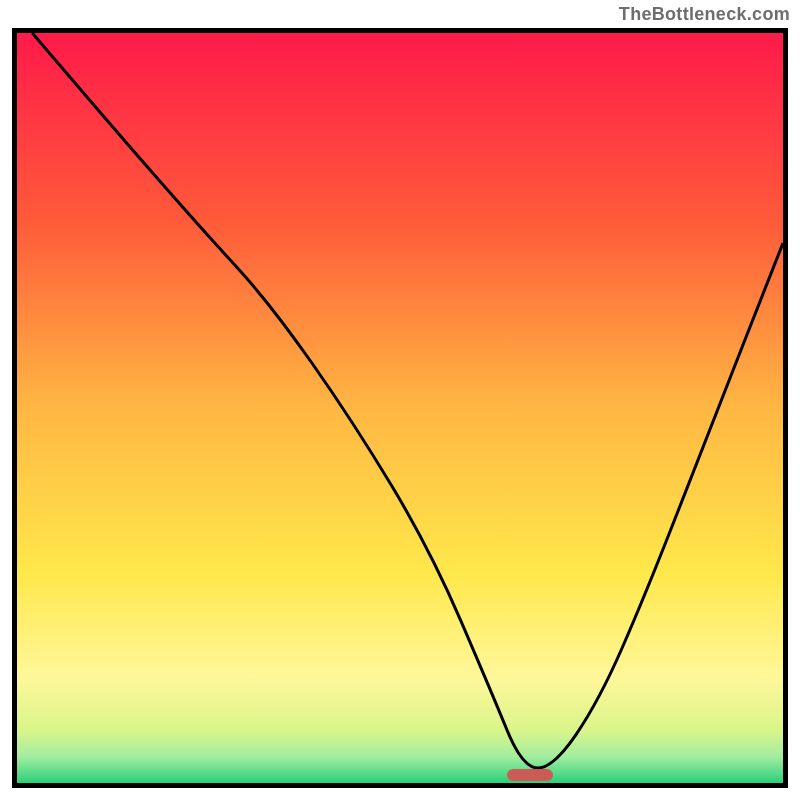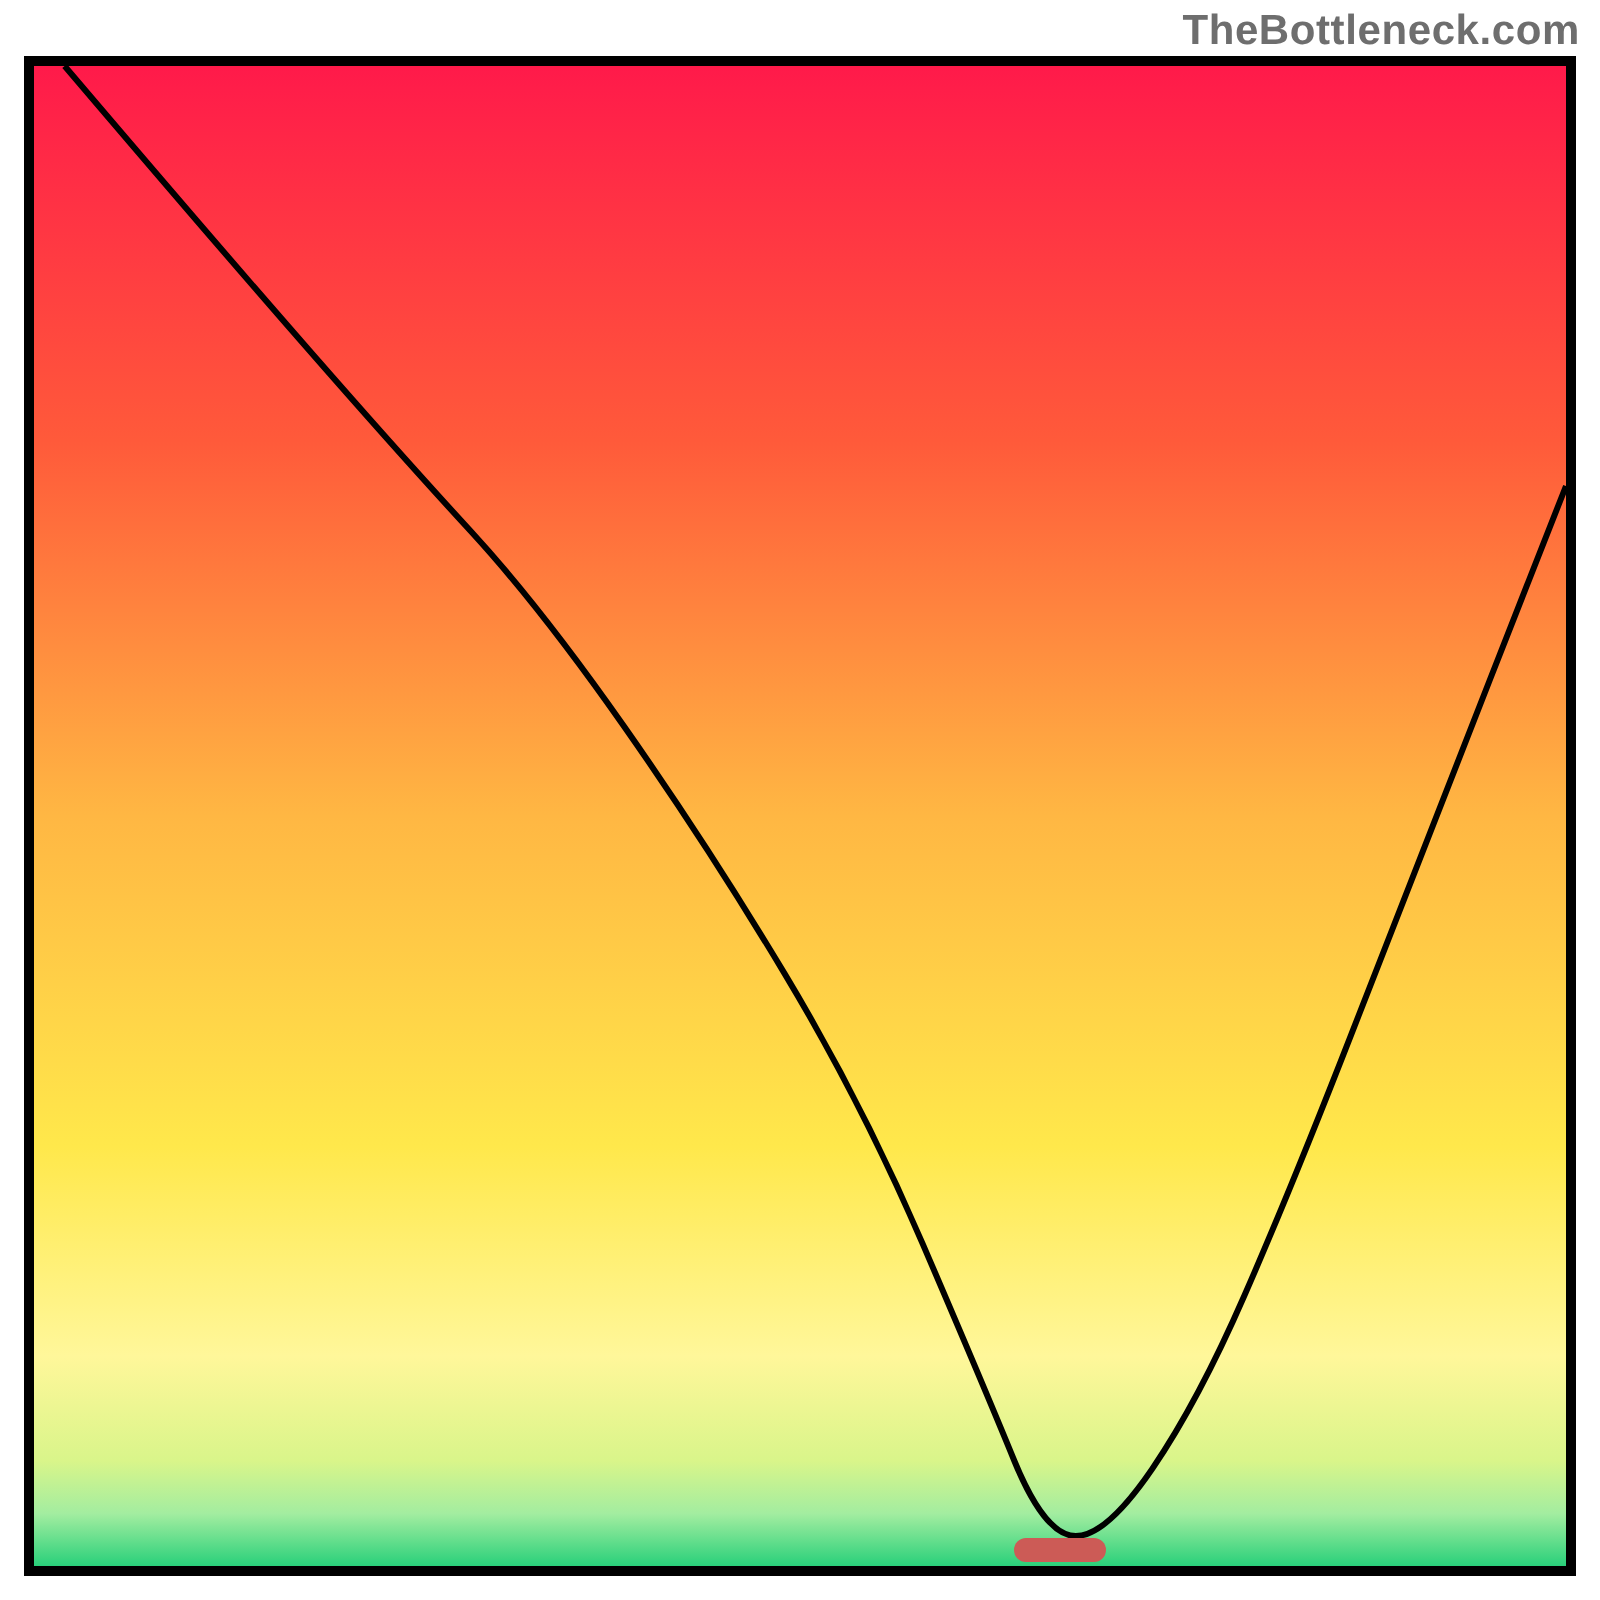--- a/index.html
+++ b/index.html
@@ -13,21 +13,21 @@
   .container {
     position: relative;
     width: 800px;
     height: 800px;
   }
   .watermark {
     position: absolute;
     top: 4px;
     right: 10px;
     font-family: Arial, Helvetica, sans-serif;
-    font-size: 21px;
+    font-size: 18px;
     font-weight: 600;
     color: #6e6e6e;
     letter-spacing: 0.3px;
     z-index: 10;
   }
   .plot {
     position: absolute;
     left: 12px;
     top: 28px;
     width: 776px;

